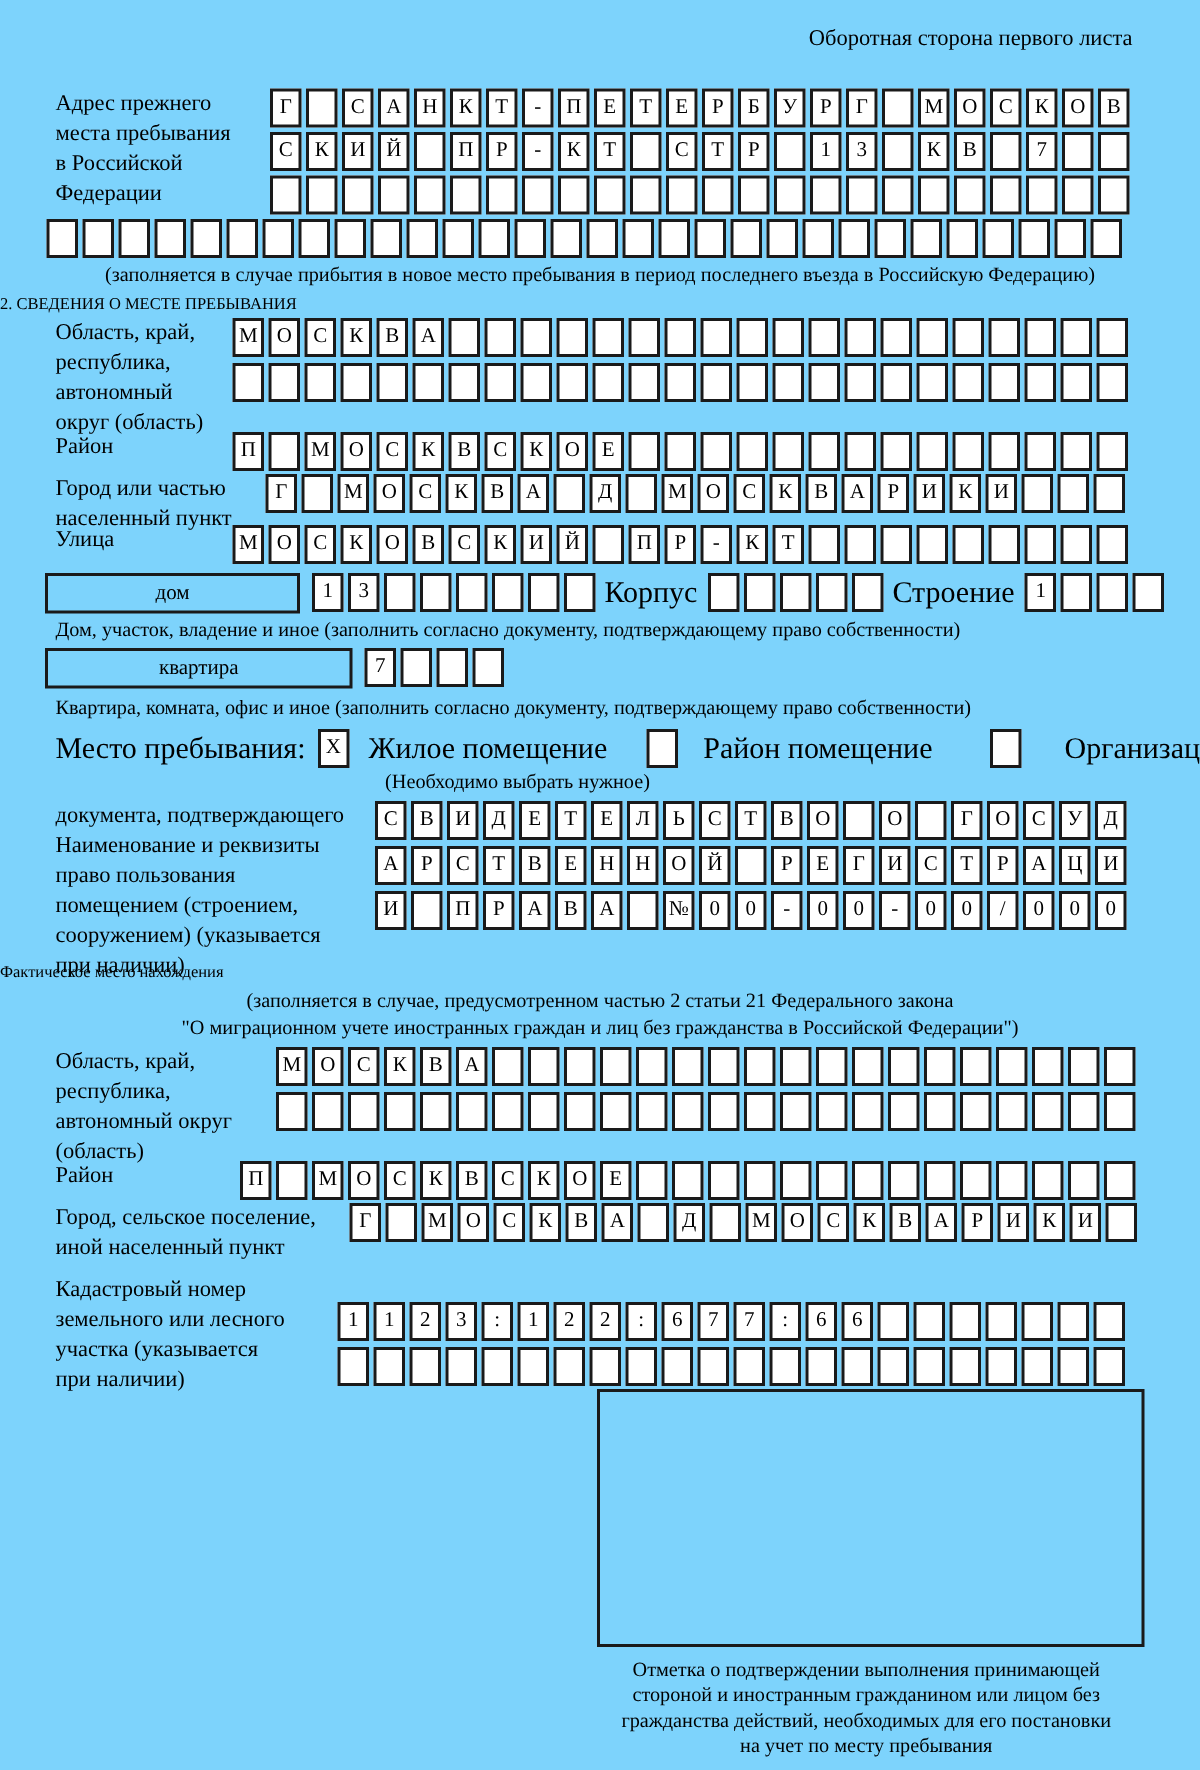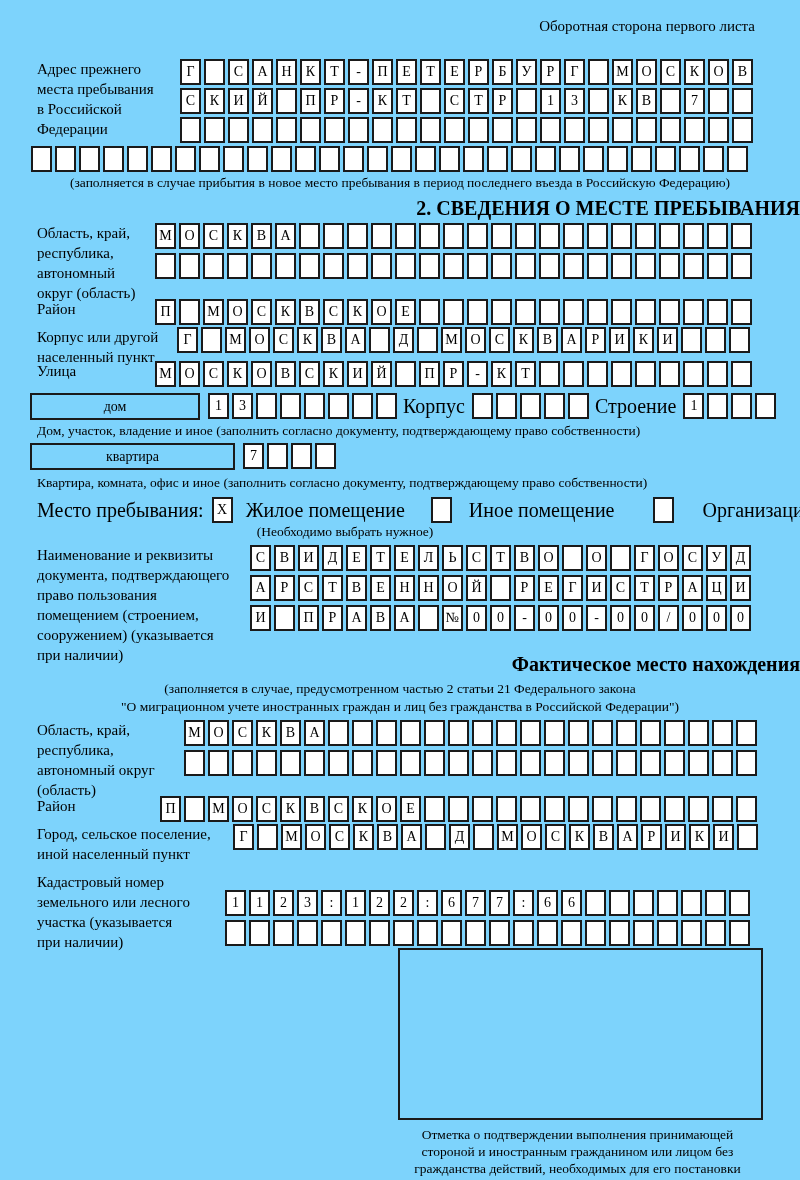--- a/index.html
+++ b/index.html
@@ -8,21 +8,21 @@
   .note-top{margin:18px 45px 0 0;text-align:right;font-size:15px}
   .field{position:relative}
   .flabel{position:absolute;left:37px;top:0;font-size:15px;line-height:20px}
   .boxrow{display:flex}
   .cell{box-sizing:border-box;flex:none;width:21px;height:26px;margin-right:3px;
         border:2px solid #1a1a1a;background:#fff;display:flex;align-items:center;
         justify-content:center;font-size:14px;line-height:1}
   .mb{margin-bottom:3px}
   .caption{font-size:13.5px;line-height:18px}
   .center{text-align:center}
-  .sec-title{font-weight:bold;font-size:20px;text-align:right}
+  .sec-title{font-weight:normal;font-size:11px;text-align:left}
   .typebox{box-sizing:border-box;flex:none;height:27px;border:2px solid #1a1a1a;
            display:flex;align-items:center;justify-content:center;font-size:14px}
   .inline-label{font-size:20px;line-height:26px;white-space:nowrap}
   .markbox{box-sizing:border-box;margin:2px 0 0 398px;width:365px;height:172px;border:2px solid #1a1a1a}
 </style>
 </head>
 <body>
 
 <div class="page">
 
@@ -243,21 +243,21 @@
         <span class="cell"></span>
         <span class="cell"></span>
         <span class="cell"></span>
         <span class="cell"></span>
         <span class="cell"></span>
       </div>
   </div>
 
   <div class="field" style="margin-top:2px;height:32px">
     <div class="flabel" style="width:145px">
-        <div>Корпус или другой</div>
+        <div>Город или частью</div>
         <div>населенный пункт</div>
       </div>
     <div class="boxrow" style="margin-left:177px">
         <span class="cell">Г</span>
         <span class="cell"></span>
         <span class="cell">М</span>
         <span class="cell">О</span>
         <span class="cell">С</span>
         <span class="cell">К</span>
         <span class="cell">В</span>
@@ -351,30 +351,30 @@
         <span class="cell"></span>
       </div>
   </div>
   <div class="caption" style="margin:4px 0 0 37px">Квартира, комната, офис и иное (заполнить согласно документу, подтверждающему право собственности)</div>
 
   <div style="display:flex;align-items:flex-start;margin:5px 0 0 37px">
     <div class="inline-label">Место пребывания:</div>
     <span class="cell" style="margin-left:8px">X</span>
     <div class="inline-label" style="margin-left:10px">Жилое помещение</div>
     <span class="cell" style="margin-left:26px"></span>
-    <div class="inline-label" style="margin-left:14px">Иное помещение</div>
+    <div class="inline-label" style="margin-left:14px">Район помещение</div>
     <span class="cell" style="margin-left:38px"></span>
     <div class="inline-label" style="margin-left:26px">Организация</div>
   </div>
   <div class="caption" style="width:690px;text-align:center">(Необходимо выбрать нужное)</div>
 
   <div class="field" style="margin-top:4px;min-height:86px">
     <div class="flabel" style="width:210px">
+        <div>документа, подтверждающего</div>
         <div>Наименование и реквизиты</div>
-        <div>документа, подтверждающего</div>
         <div>право пользования</div>
         <div>помещением (строением,</div>
         <div>сооружением) (указывается</div>
         <div>при наличии)</div>
       </div>
     <div style="margin-left:250px">
       <div class="boxrow" style="margin-bottom:4px">
           <span class="cell">С</span>
           <span class="cell">В</span>
           <span class="cell">И</span>

